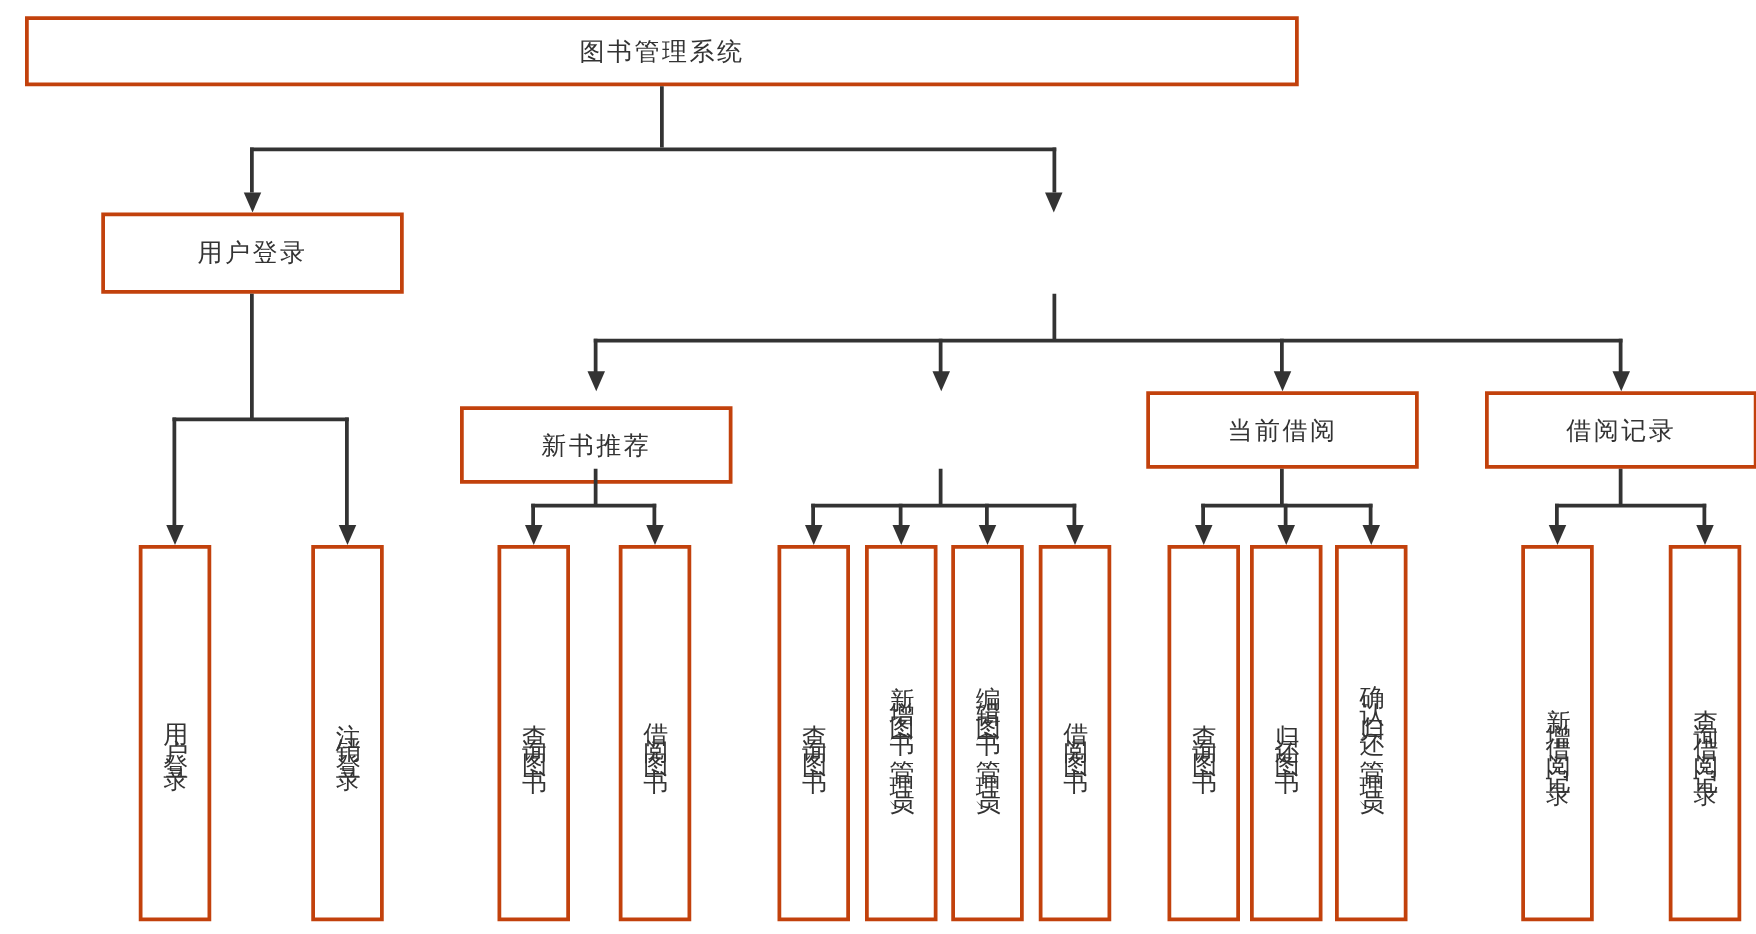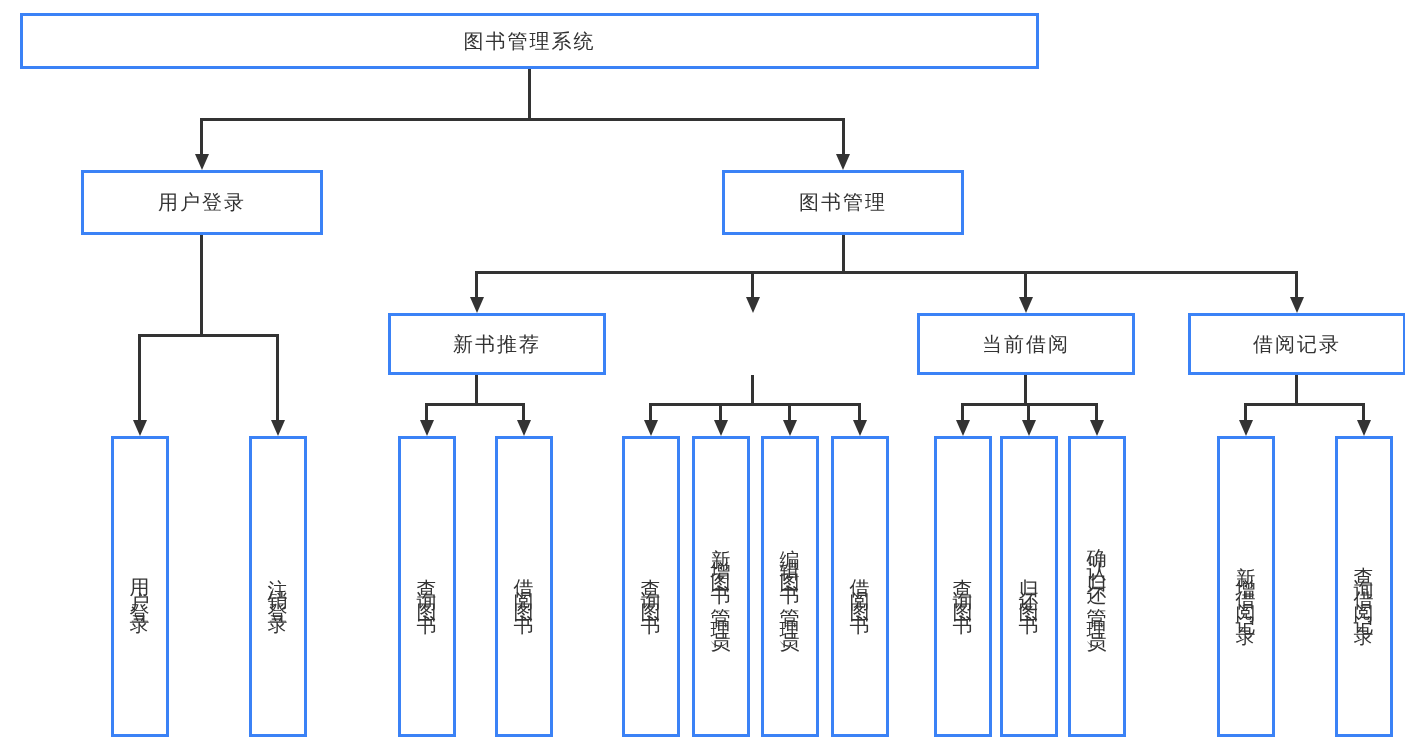--- a/index.html
+++ b/index.html
@@ -7,21 +7,21 @@
     position: relative;
     width: 1405px;
     height: 747px;
     background: #ffffff;
     font-family: "Liberation Sans", "DejaVu Sans", sans-serif;
     overflow: hidden;
   }
   .box {
     position: absolute;
     box-sizing: border-box;
-    border: 3px solid #3b82f6;
+    border: 3px solid #c2410c;
     background: #ffffff;
     display: flex;
     align-items: center;
     justify-content: center;
     color: #333333;
   }
   .hlabel {
     font-size: 20px;
     letter-spacing: 2px;
     white-space: nowrap;
@@ -70,43 +70,40 @@
   <div class="vline" style="left:528px; top:69px; height:49px;"></div>
   <div class="hline" style="left:200px; top:118px; width:645px;"></div>
   <div class="vline" style="left:200px; top:118px; height:36px;"></div>
   <div class="ahead" style="left:195px; top:154px;"></div>
   <div class="vline" style="left:842px; top:118px; height:36px;"></div>
   <div class="ahead" style="left:836px; top:154px;"></div>
 
   <div class="box lvl2" style="left:81px;">
     <span class="hlabel">用户登录</span>
   </div>
-  <div class="box lvl2" style="left:722px;">
-    <span class="hlabel">图书管理</span>
-  </div>
 
   <div class="vline" style="left:200px; top:235px; height:101px;"></div>
   <div class="hline" style="left:138px; top:334px; width:141px;"></div>
   <div class="vline" style="left:138px; top:334px; height:87px;"></div>
   <div class="ahead" style="left:133px; top:420px;"></div>
   <div class="vline" style="left:276px; top:334px; height:87px;"></div>
   <div class="ahead" style="left:271px; top:420px;"></div>
 
   <div class="vline" style="left:842px; top:235px; height:38px;"></div>
   <div class="hline" style="left:475px; top:271px; width:823px;"></div>
   <div class="vline" style="left:475px; top:271px; height:27px;"></div>
   <div class="ahead" style="left:470px; top:297px;"></div>
   <div class="vline" style="left:751px; top:271px; height:27px;"></div>
   <div class="ahead" style="left:746px; top:297px;"></div>
   <div class="vline" style="left:1024px; top:271px; height:27px;"></div>
   <div class="ahead" style="left:1019px; top:297px;"></div>
   <div class="vline" style="left:1295px; top:271px; height:27px;"></div>
   <div class="ahead" style="left:1290px; top:297px;"></div>
 
-  <div class="box lvl3" style="left:388px;">
+  <div class="box lvl3" style="left:368px;margin-top:12px;">
     <span class="hlabel">新书推荐</span>
   </div>
   <div class="box lvl3" style="left:917px;">
     <span class="hlabel">当前借阅</span>
   </div>
   <div class="box lvl3" style="left:1188px;">
     <span class="hlabel">借阅记录</span>
   </div>
 
   <div class="vline" style="left:475px; top:375px; height:30px;"></div>

